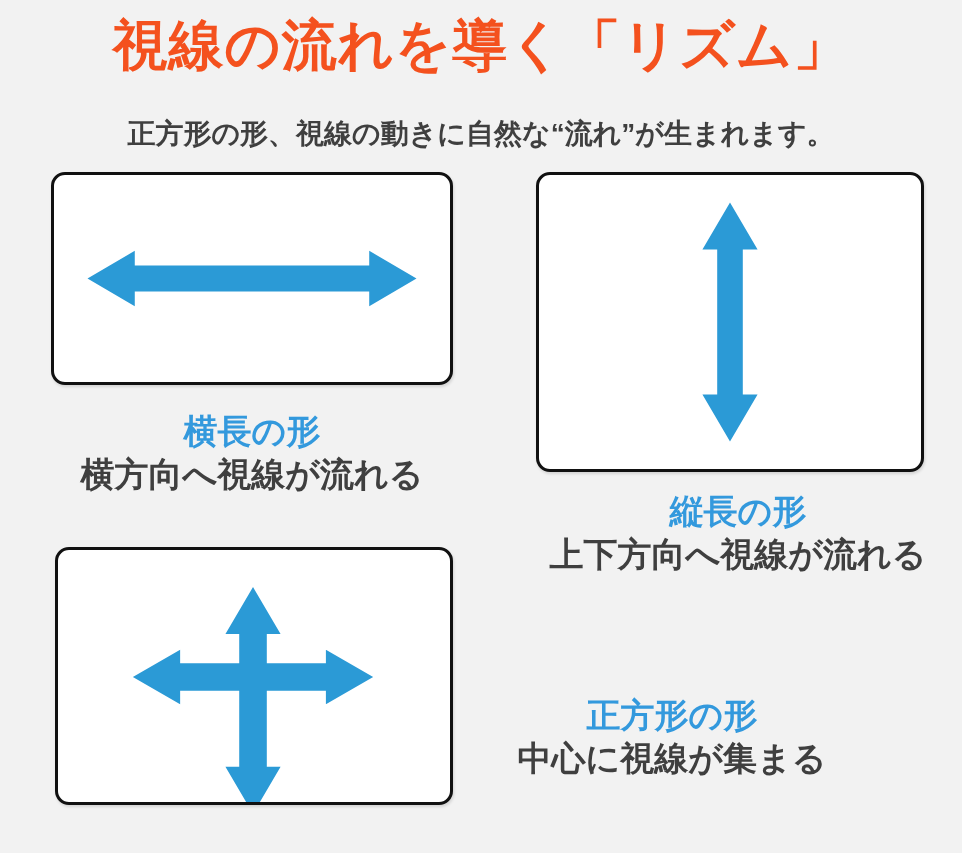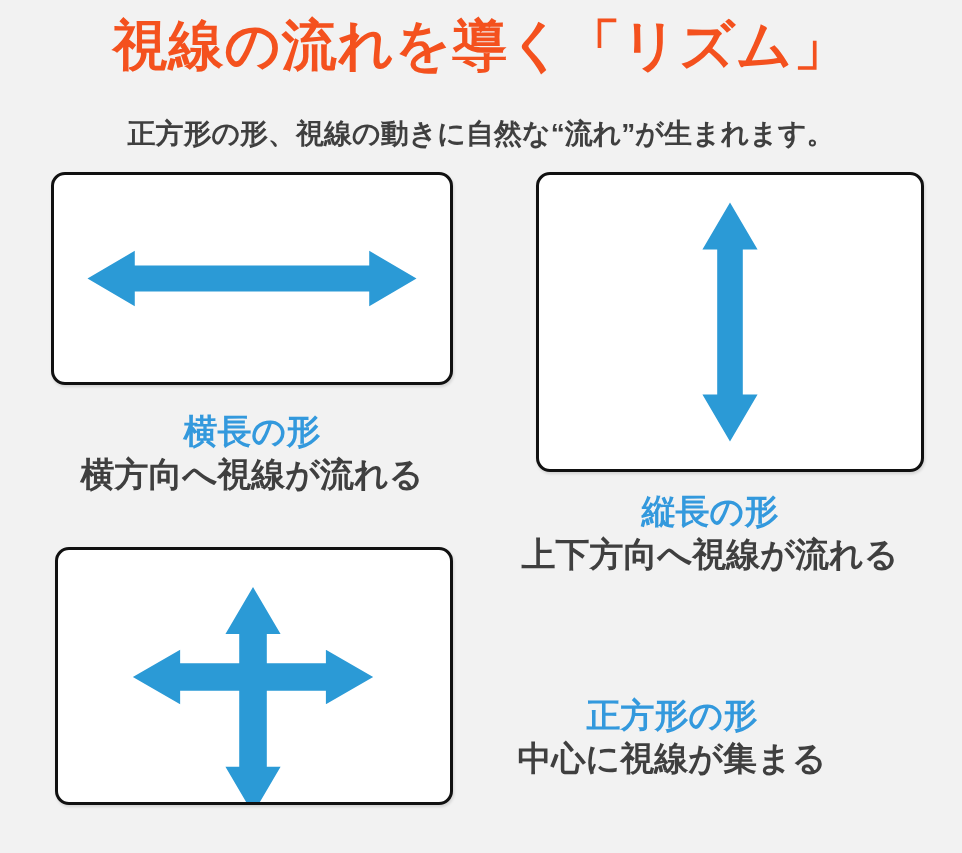--- a/index.html
+++ b/index.html
@@ -79,21 +79,21 @@
   }
   .caption .sub {
     display: block;
     margin-top: 4px;
     font-size: 34px;
     font-weight: bold;
     color: #3f3f3f;
     white-space: nowrap;
   }
   #caption-wide   { left: 40px;  top: 412px; width: 424px; }
-  #caption-tall   { left: 490px; top: 492px; width: 440px; }
+  #caption-tall   { left: 518px; top: 492px; width: 440px; }
   #caption-square { left: 472px; top: 696px; width: 400px; text-align: center; }
 </style>
 </head>
 <body>
 
 <div id="slide">
 
   <div class="title">視線の流れを導く「リズム」</div>
 
   <div class="subtitle">正方形の形、視線の動きに自然な“流れ”が生まれます。</div>

